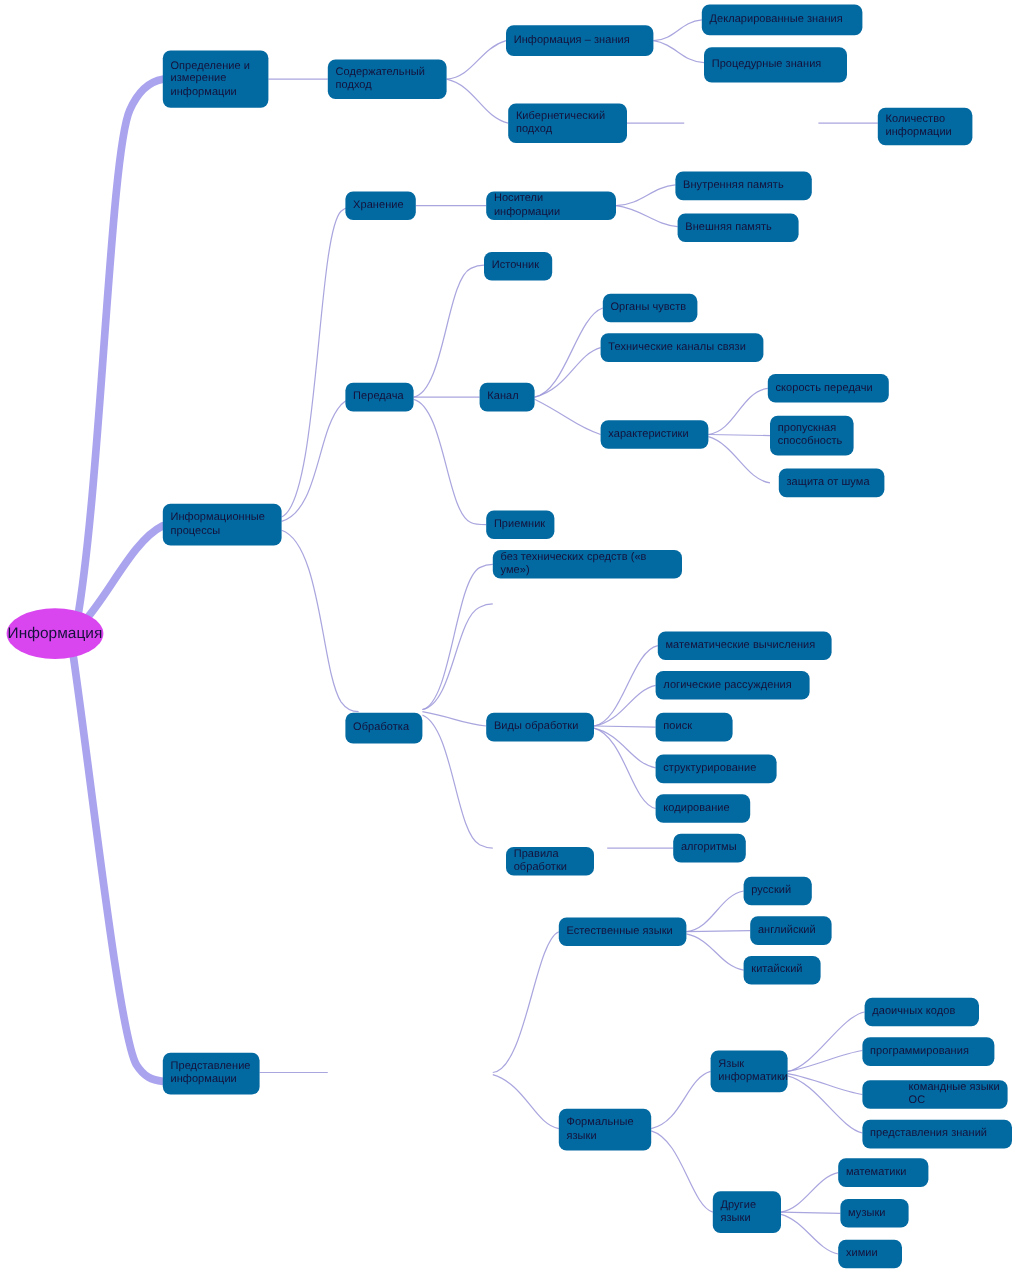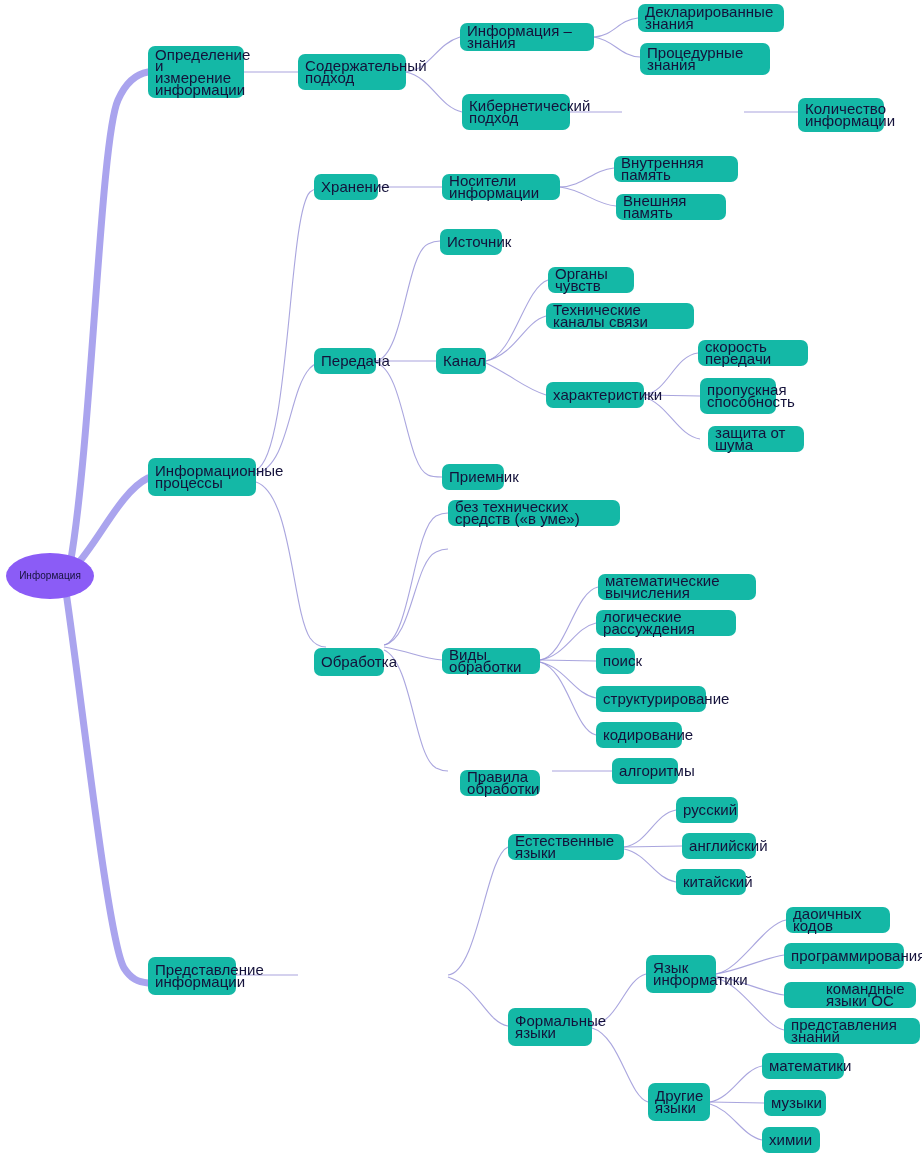--- a/index.html
+++ b/index.html
@@ -33,37 +33,37 @@
   }
   .edge.trunk {
     stroke: #aaa4ee;
     stroke-width: 7;
     opacity: 1;
     stroke-linecap: round;
   }
   .node {
     position: absolute;
     box-sizing: border-box;
-    background: #14b8a6;
+    background: #0369a1;
     border-radius: 7px;
     color: #14113a;
-    font-size: 15px;
+    font-size: 10px;
     line-height: 11.6px;
     padding: 4px 7px;
     display: flex;
     align-items: center;
     letter-spacing: 0.05px;
     white-space: pre-line;
   }
   .node.center {
     border-radius: 50%;
     justify-content: center;
     text-align: center;
-    background: #8b5cf6;
-    font-size: 10px;
+    background: #d946ef;
+    font-size: 14px;
   }
 </style>
 </head>
 <body>
 
 <div id="mindmap-root">
 
   <svg id="mindmap-svg" viewBox="0 0 922 1159">
 
     <path class="edge trunk" d="M 70 565 C 92 440, 100 140, 118 100 C 126 82, 136 74, 148 72"></path>
@@ -165,21 +165,21 @@
   <div class="node" style="left:700px; top:378px; width:76px; height:36px;">пропускная
 способность</div>
   <div class="node" style="left:700px; top:426px; width:96px; height:26px;margin-left:8px;">защита от шума</div>
   <div class="node" style="left:442px; top:464px; width:62px; height:26px;">Приемник</div>
 
   <div class="node" style="left:314px; top:648px; width:70px; height:28px;">Обработка</div>
   <div class="node" style="left:448px; top:500px; width:172px; height:26px;">без технических средств («в уме»)</div>
   <div class="node" style="left:442px; top:648px; width:98px; height:26px;">Виды обработки</div>
   <div class="node" style="left:598px; top:574px; width:158px; height:26px;">математические вычисления</div>
   <div class="node" style="left:596px; top:610px; width:140px; height:26px;">логические рассуждения</div>
-  <div class="node" style="left:596px; top:648px; width:39px; height:26px;">поиск</div>
+  <div class="node" style="left:596px; top:648px; width:70px; height:26px;">поиск</div>
   <div class="node" style="left:596px; top:686px; width:110px; height:26px;">структурирование</div>
   <div class="node" style="left:596px; top:722px; width:86px; height:26px;">кодирование</div>
   <div class="node" style="left:460px; top:758px; width:80px; height:26px;margin-top:12px;">Правила обработки</div>
   <div class="node" style="left:612px; top:758px; width:66px; height:26px;">алгоритмы</div>
 
   <div class="node" style="left:148px; top:957px; width:88px; height:38px;">Представление
 информации</div>
 
   <div class="node" style="left:508px; top:834px; width:116px; height:26px;">Естественные языки</div>
   <div class="node" style="left:676px; top:797px; width:62px; height:26px;">русский</div>

